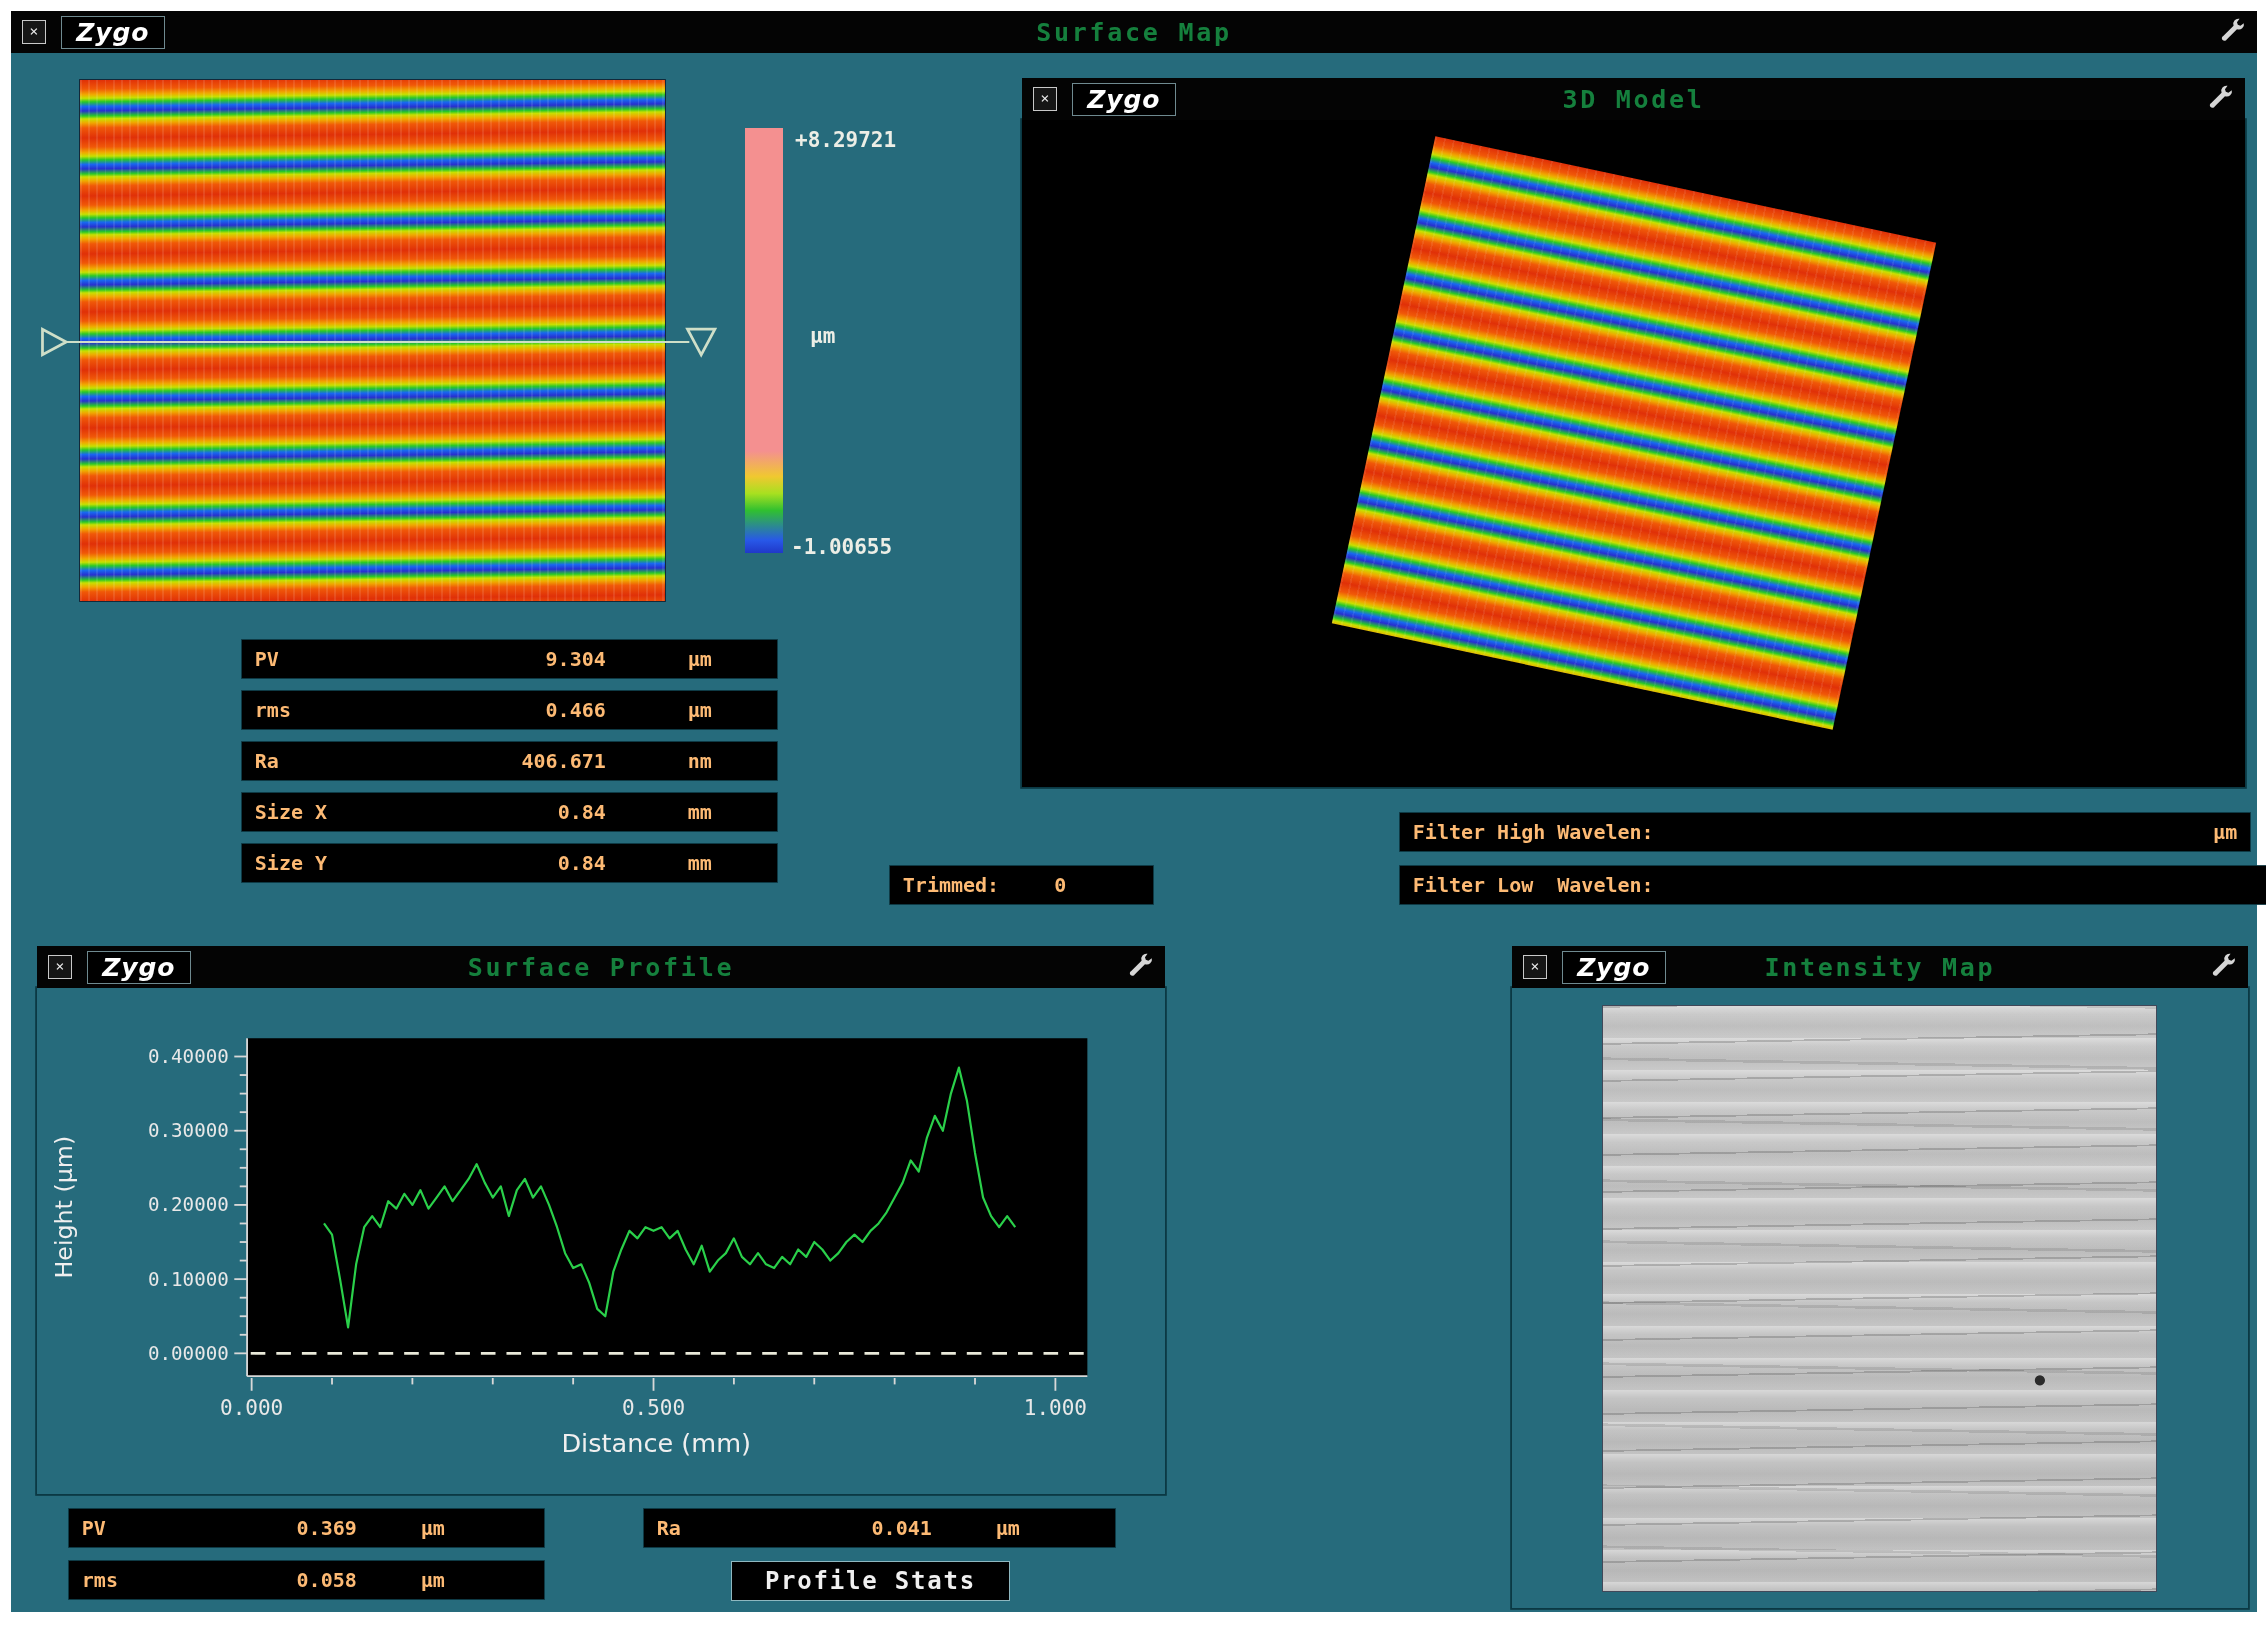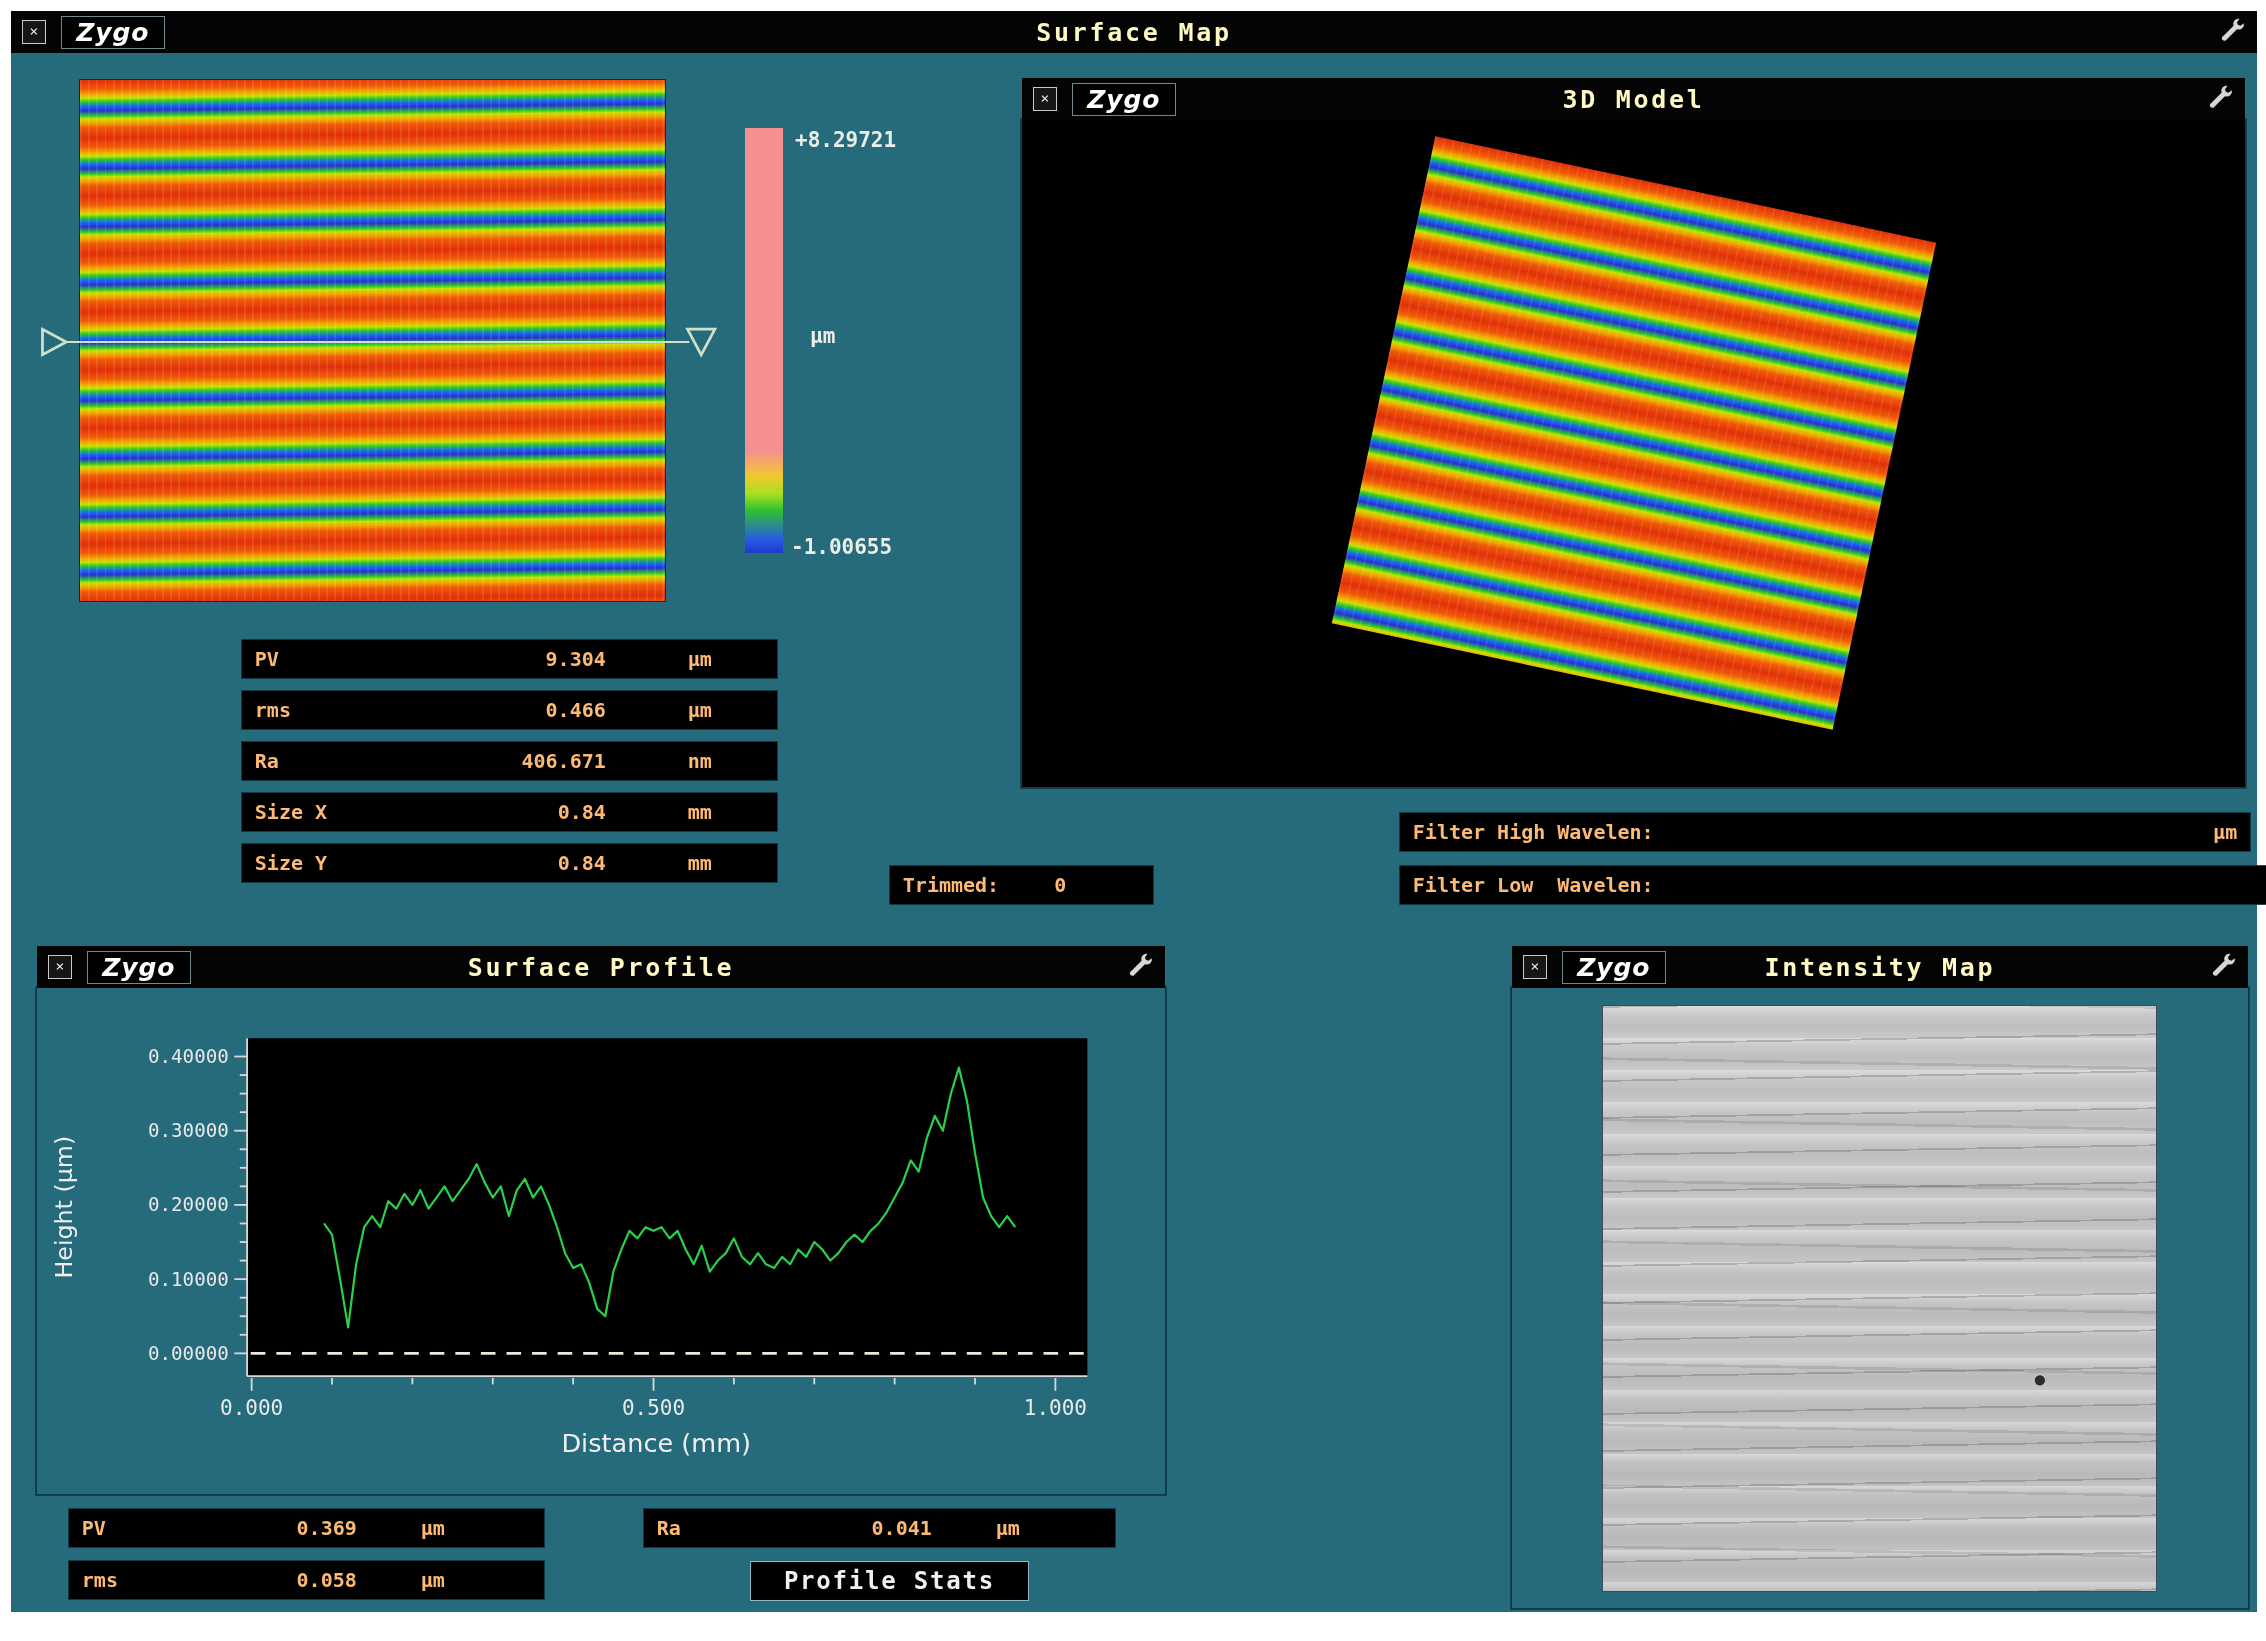--- a/index.html
+++ b/index.html
@@ -7,21 +7,21 @@
   body{font-family:"DejaVu Sans Mono",monospace;}
   #screen{position:relative;width:2267px;height:1642px;background:#ffffff;overflow:hidden;}
   .app{position:absolute;left:11px;top:11px;width:2246px;height:1601px;background:#266b7c;}
 
   
   .win-header{position:absolute;background:#040404;display:flex;align-items:center;height:42px;padding:0 11px;z-index:5;}
   .close-box{flex:0 0 auto;width:24px;height:24px;border:1.8px solid #c9c9c9;background:#161616;color:#ededed;
              font-size:14.6px;line-height:20px;text-align:center;margin-right:14.6px;cursor:pointer;}
   .zygo-logo{flex:0 0 auto;background:#000;color:#fff;font-family:"DejaVu Sans",sans-serif;font-weight:bold;
              font-style:italic;font-size:25px;line-height:31px;padding:0 14.6px;border:0.9px solid #6f8a90;letter-spacing:0.9px;}
-  .win-title{position:absolute;left:50%;transform:translateX(-50%);color:#fef9c3;font-size:25px;font-weight:bold;letter-spacing:2.7px;white-space:nowrap;}
+  .win-title{position:absolute;left:50%;transform:translateX(-50%);color:#15803d;font-size:25px;font-weight:bold;letter-spacing:2.7px;white-space:nowrap;}
   .wrench{flex:0 0 auto;margin-left:auto;cursor:pointer;display:flex;align-items:center;}
 
   
   .statbox{position:absolute;background:#000;color:#fdba74;display:flex;align-items:center;
            font-size:20px;font-weight:bold;padding:0 12.8px;white-space:pre;box-shadow:0 0 0 0.9px #0d3640;}
   .statbox .sl{width:155px;}
   .statbox .sv{width:196px;text-align:right;}
   .statbox .su{margin-left:82px;}
   .statbox.sm .sl{width:101px;}
   .statbox.sm .sv{width:174px;}
@@ -63,21 +63,21 @@
       radial-gradient(circle at 79% 64%, #2b2b2b 0 4.6px, rgba(0,0,0,0) 5.5px),
       repeating-linear-gradient(179deg, rgba(40,40,40,0.22) 0px, rgba(40,40,40,0.22) 1.8px, rgba(0,0,0,0) 1.8px, rgba(0,0,0,0) 37px),
       repeating-linear-gradient(181deg, rgba(70,70,70,0.16) 0px, rgba(70,70,70,0.16) 2.7px, rgba(0,0,0,0) 2.7px, rgba(0,0,0,0) 61px),
       repeating-linear-gradient(180deg, rgba(255,255,255,0.35) 0px, rgba(255,255,255,0) 8.2px, rgba(110,110,110,0.12) 20px, rgba(255,255,255,0) 32px),
       linear-gradient(180deg,#cacaca,#c1c1c1);
     box-shadow:0 0 0 0.9px #445;}
 
   
   .pstats-btn{position:absolute;left:731px;top:1561px;width:279px;height:40px;background:#000;color:#f0f0f0;
     border:1.8px solid #8fb8c0;font-size:24px;font-weight:bold;display:flex;align-items:center;justify-content:center;
-    letter-spacing:1.8px;cursor:pointer;font-family:"DejaVu Sans Mono",monospace;margin-left:19px;}
+    letter-spacing:1.8px;cursor:pointer;font-family:"DejaVu Sans Mono",monospace;}
 </style>
 </head>
 <body>
 
 <div id="screen">
   <div class="app"></div>
 
   <div class="win-header" style="left:11px;top:11px;width:2246px;">
     <span class="close-box">×</span>
     <span class="zygo-logo">Zygo</span>

